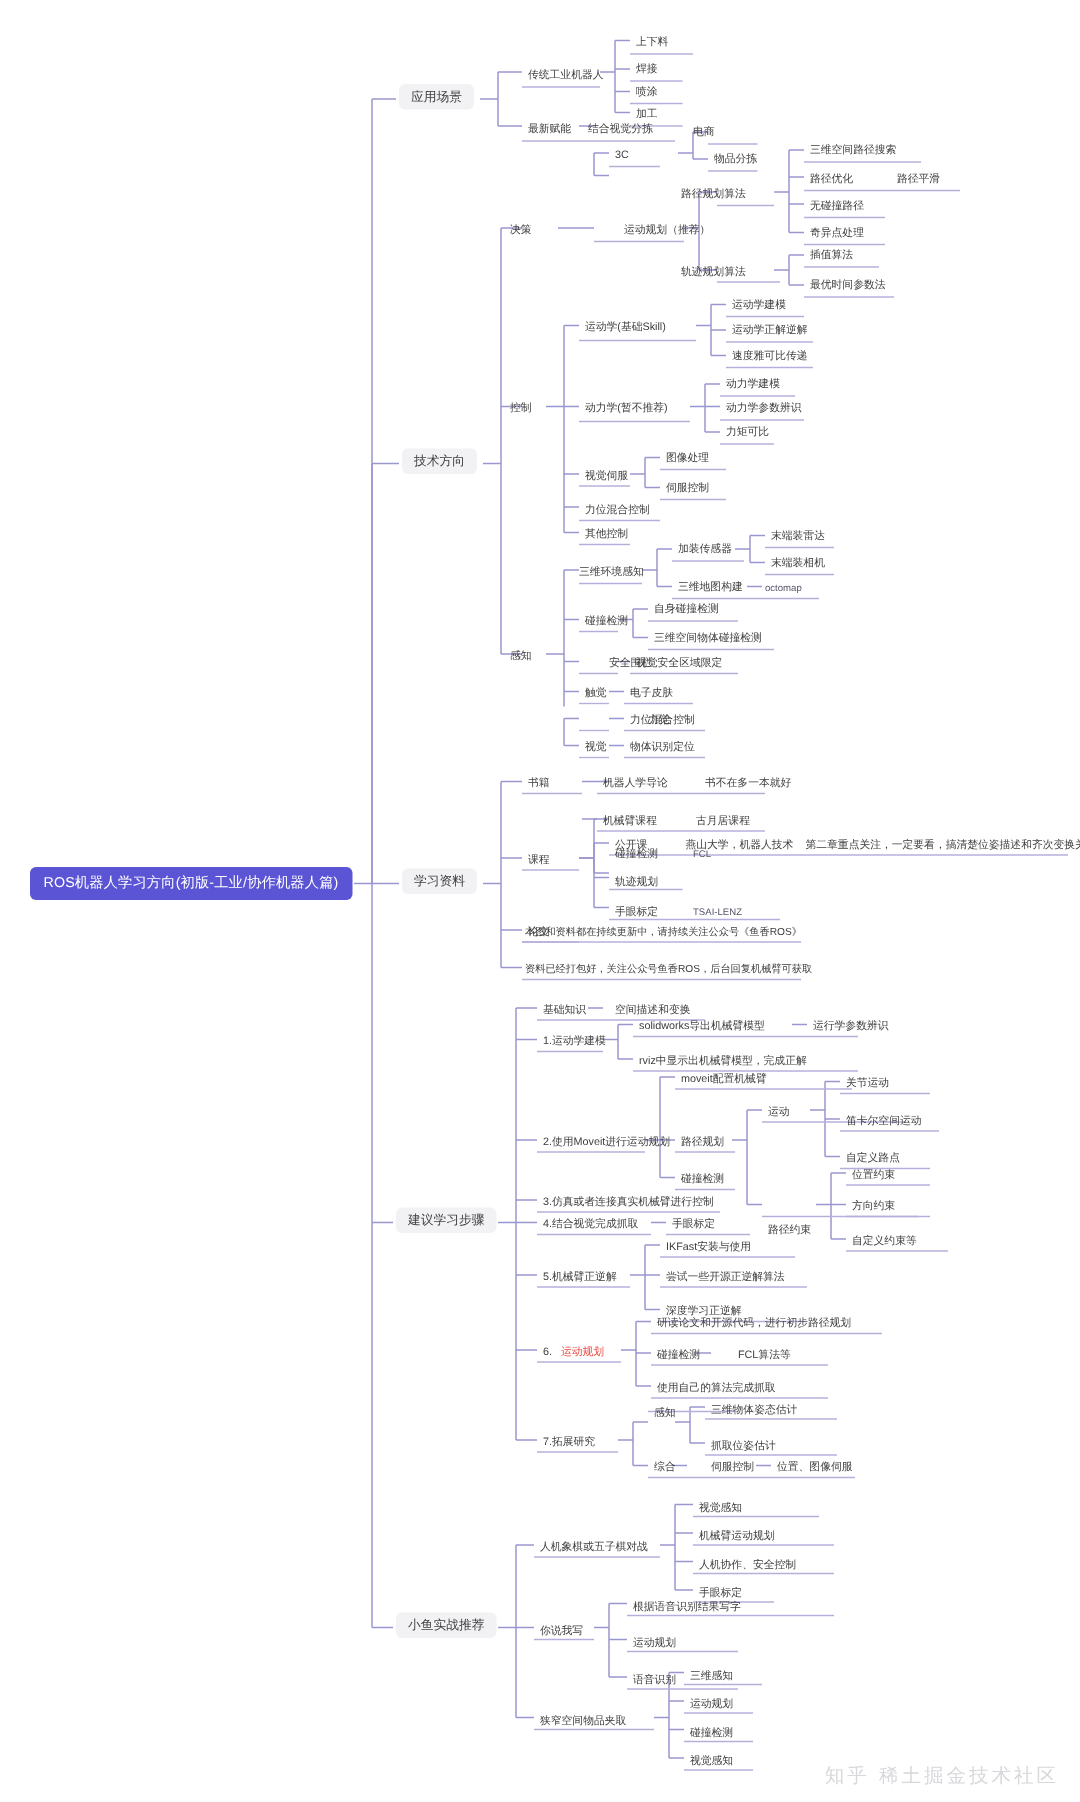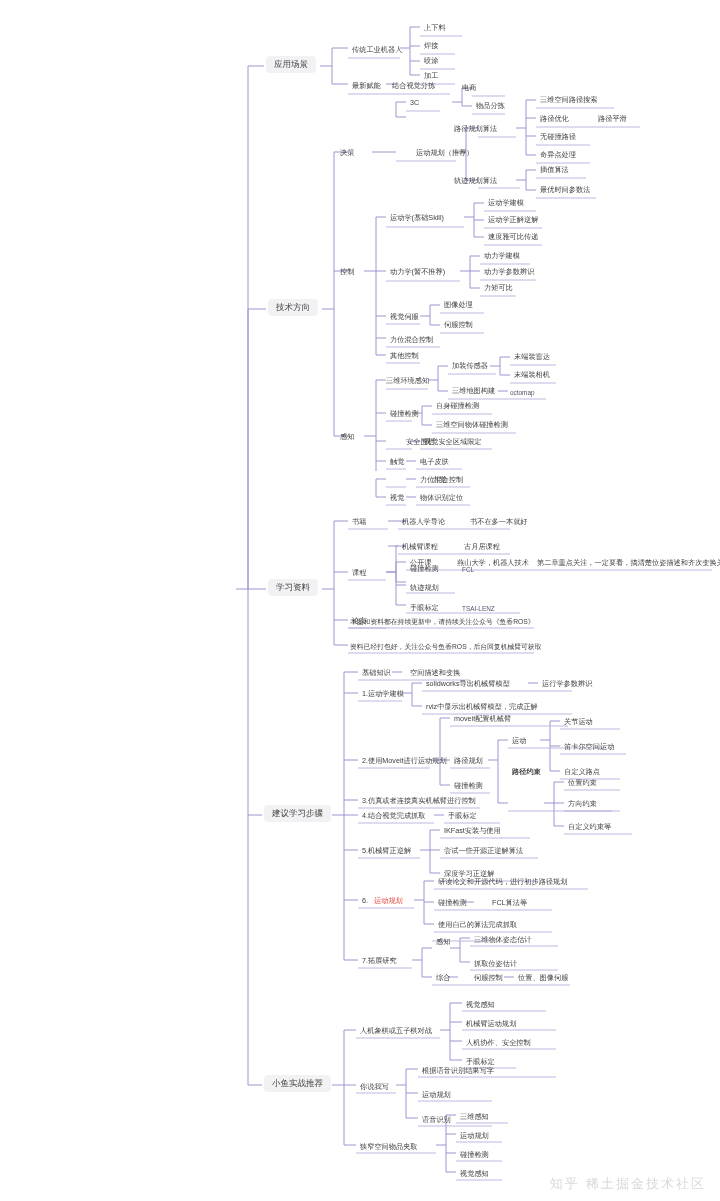--- a/index.html
+++ b/index.html
@@ -401,20 +401,21 @@
       <path d="M418 1101 L492 1101"></path>
       <path d="M418 1126 L492 1126"></path>
       <path d="M356 1153 L436 1153"></path>
       <path d="M456 1123 L508 1123"></path>
       <path d="M456 1142 L502 1142"></path>
       <path d="M456 1161 L502 1161"></path>
       <path d="M456 1180 L502 1180"></path>
     </g>
   </svg>
 
+  <div class="node n-root" style="left:20px;top:578px;">ROS机器人学习方向(初版-工业/协作机器人篇)</div>
 
   <div class="node n-l1" style="left:266px;top:56px;">应用场景</div>
   <div class="node n-l1" style="left:268px;top:299px;">技术方向</div>
   <div class="node n-l1" style="left:268px;top:579px;">学习资料</div>
   <div class="node n-l1" style="left:264px;top:805px;">建议学习步骤</div>
   <div class="node n-l1" style="left:264px;top:1075px;">小鱼实战推荐</div>
 
   <div class="node n-txt" style="left:350px;top:46px;">传统工业机器人</div>
   <div class="node n-txt" style="left:422px;top:24px;">上下料</div>
   <div class="node n-txt" style="left:422px;top:42px;">焊接</div>
@@ -497,21 +498,21 @@
   <div class="node n-txt" style="left:540px;top:680px;">运行学参数辨识</div>
   <div class="node n-txt" style="left:424px;top:703px;">rviz中显示出机械臂模型，完成正解</div>
   <div class="node n-txt" style="left:360px;top:757px;">2.使用Moveit进行运动规划</div>
   <div class="node n-txt" style="left:452px;top:715px;">moveit配置机械臂</div>
   <div class="node n-txt" style="left:452px;top:757px;">路径规划</div>
   <div class="node n-txt" style="left:510px;top:737px;">运动</div>
   <div class="node n-txt" style="left:562px;top:718px;">关节运动</div>
   <div class="node n-txt" style="left:562px;top:743px;">笛卡尔空间运动</div>
   <div class="node n-txt" style="left:562px;top:768px;">自定义路点</div>
   <div class="node n-txt" style="left:452px;top:782px;">碰撞检测</div>
-  <div class="node n-txt" style="left:510px;top:768px;font-weight:bold;">路径约束</div>
+  <div class="node n-txt" style="left:510px;top:816px;">路径约束</div>
   <div class="node n-txt" style="left:566px;top:779px;">位置约束</div>
   <div class="node n-txt" style="left:566px;top:800px;">方向约束</div>
   <div class="node n-txt" style="left:566px;top:823px;">自定义约束等</div>
   <div class="node n-txt" style="left:360px;top:797px;">3.仿真或者连接真实机械臂进行控制</div>
   <div class="node n-txt" style="left:360px;top:812px;">4.结合视觉完成抓取</div>
   <div class="node n-txt" style="left:446px;top:812px;">手眼标定</div>
   <div class="node n-txt" style="left:360px;top:847px;">5.机械臂正逆解</div>
   <div class="node n-txt" style="left:442px;top:827px;">IKFast安装与使用</div>
   <div class="node n-txt" style="left:442px;top:847px;">尝试一些开源正逆解算法</div>
   <div class="node n-txt" style="left:442px;top:870px;">深度学习正逆解</div>

